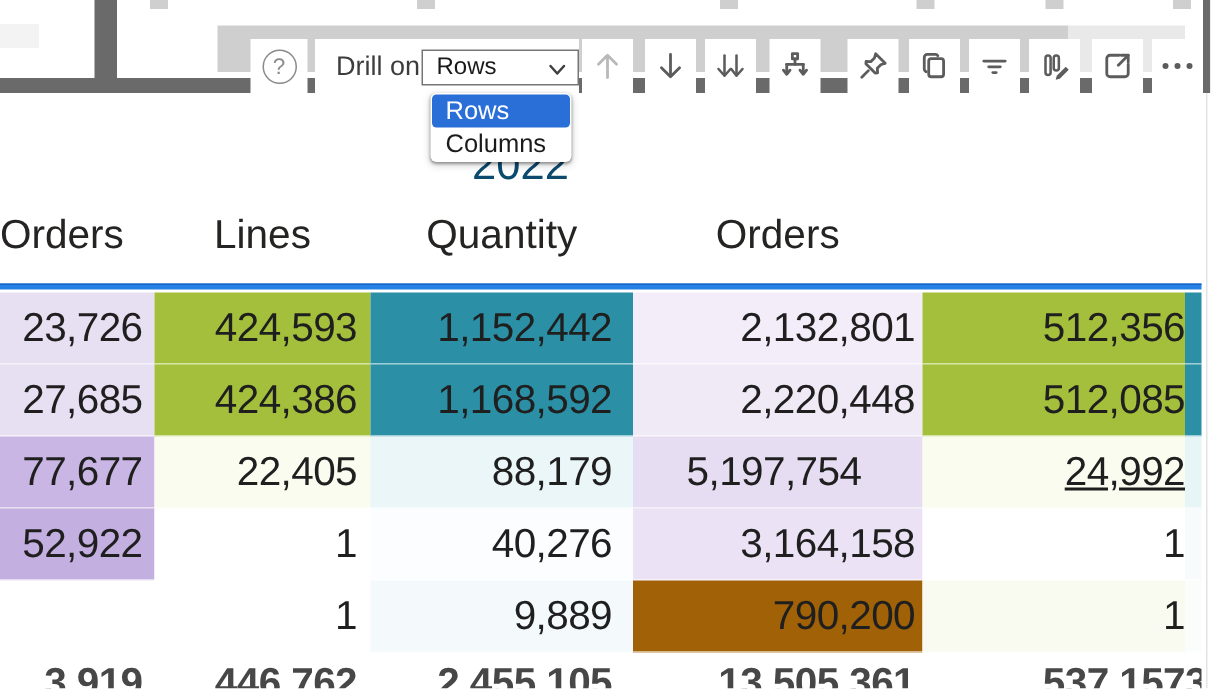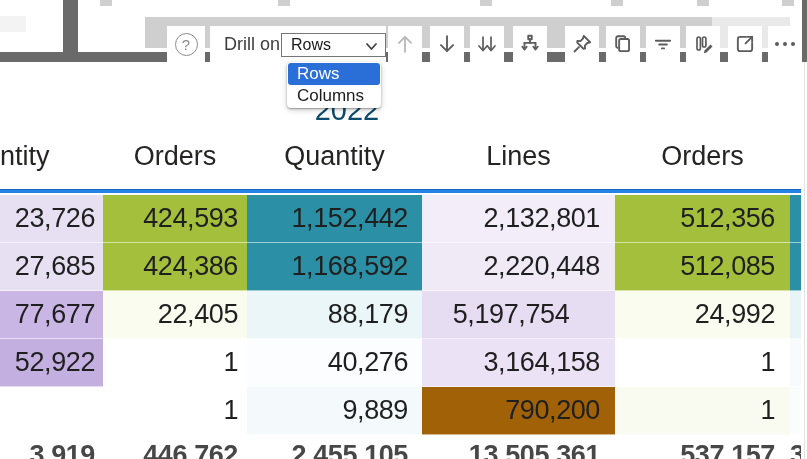--- a/index.html
+++ b/index.html
@@ -45,22 +45,22 @@
   .hdr-cell:first-child{text-align:left;}
   #blue-sep{position:absolute;left:0;top:189px;width:801px;height:4px;background:#2581e3;
     border-top:1px solid #1c63c8;box-sizing:border-box;z-index:2;}
   #matrix-body{position:absolute;left:0;top:195px;width:801px;z-index:2;}
   .mrow{height:48px;}
   .cell{font-size:27px;line-height:47px;text-align:right;color:#1f1f1f;letter-spacing:-0.4px;
     border-bottom:1px solid rgba(255,255,255,0.55);white-space:nowrap;overflow:hidden;box-sizing:border-box;}
   .cell.c0{padding-right:8px;}
   .cell.c1{padding-right:9px;}
   .cell.c2{padding-right:14px;}
-  .cell.c3{padding-right:15px;}
-  .cell.c4{padding-right:15px;}
+  .cell.c3{padding-right:5px;}
+  .cell.c4{padding-right:0;}
   .cell.c5{padding-right:0;}
   #totals-row{position:absolute;left:0;top:437px;width:801px;font-weight:bold;z-index:2;}
   #totals-row .cell{font-size:27px;line-height:1;color:#474747;border-bottom:none;padding-top:5px;}
 
   
   #scroll-track{position:absolute;left:804px;top:62px;width:1px;height:397px;background:#e3e3e3;}
   #scroll-thumb{position:absolute;left:802px;top:0;width:5px;height:62px;background:#6a6a6a;}
 </style>
 </head>
 <body>
@@ -194,24 +194,23 @@
   </div>
 
   <div id="drill-menu">
     <div class="menu-item hl">Rows</div>
     <div class="menu-item">Columns</div>
   </div>
 
   <div id="year-title">2022</div>
 
   <div id="hdr-row" class="mgrid">
-      <div class="hdr-cell">ntity</div>
       <div class="hdr-cell">Orders</div>
+      <div class="hdr-cell">Lines</div>
       <div class="hdr-cell">Quantity</div>
-      <div class="hdr-cell">Lines</div>
       <div class="hdr-cell">Orders</div>
       <div class="hdr-cell"></div>
     </div>
 
   <div id="blue-sep"></div>
 
   <div id="matrix-body">
       <div class="mrow mgrid">
         <div class="cell c0" style="background: rgb(231, 223, 242);">23,726</div>
         <div class="cell c1" style="background: rgb(164, 191, 59);">424,593</div>
@@ -226,21 +225,21 @@
         <div class="cell c2" style="background: rgb(43, 144, 165);">1,168,592</div>
         <div class="cell c3" style="background: rgb(240, 234, 247);">2,220,448</div>
         <div class="cell c4" style="background: rgb(164, 191, 59);">512,085</div>
         <div class="cell c5" style="background: rgb(43, 144, 165);"></div>
       </div>
       <div class="mrow mgrid">
         <div class="cell c0" style="background: rgb(201, 182, 228);">77,677</div>
         <div class="cell c1" style="background: rgb(250, 252, 239);">22,405</div>
         <div class="cell c2" style="background: rgb(234, 246, 248);">88,179</div>
         <div class="cell c3" style="background: rgb(231, 221, 243); text-align: center;">5,197,754</div>
-        <div class="cell c4" style="background: rgb(250, 252, 239);">24,992</div>
+        <div class="cell c4" style="background: rgb(250, 252, 239); text-decoration: underline;">24,992</div>
         <div class="cell c5" style="background: rgb(232, 245, 247);"></div>
       </div>
       <div class="mrow mgrid">
         <div class="cell c0" style="background: rgb(196, 175, 225);">52,922</div>
         <div class="cell c1" style="background: rgb(255, 255, 255);">1</div>
         <div class="cell c2" style="background: rgb(251, 253, 254);">40,276</div>
         <div class="cell c3" style="background: rgb(235, 227, 245);">3,164,158</div>
         <div class="cell c4" style="background: rgb(255, 255, 255);">1</div>
         <div class="cell c5" style="background: rgb(247, 251, 252);"></div>
       </div>

